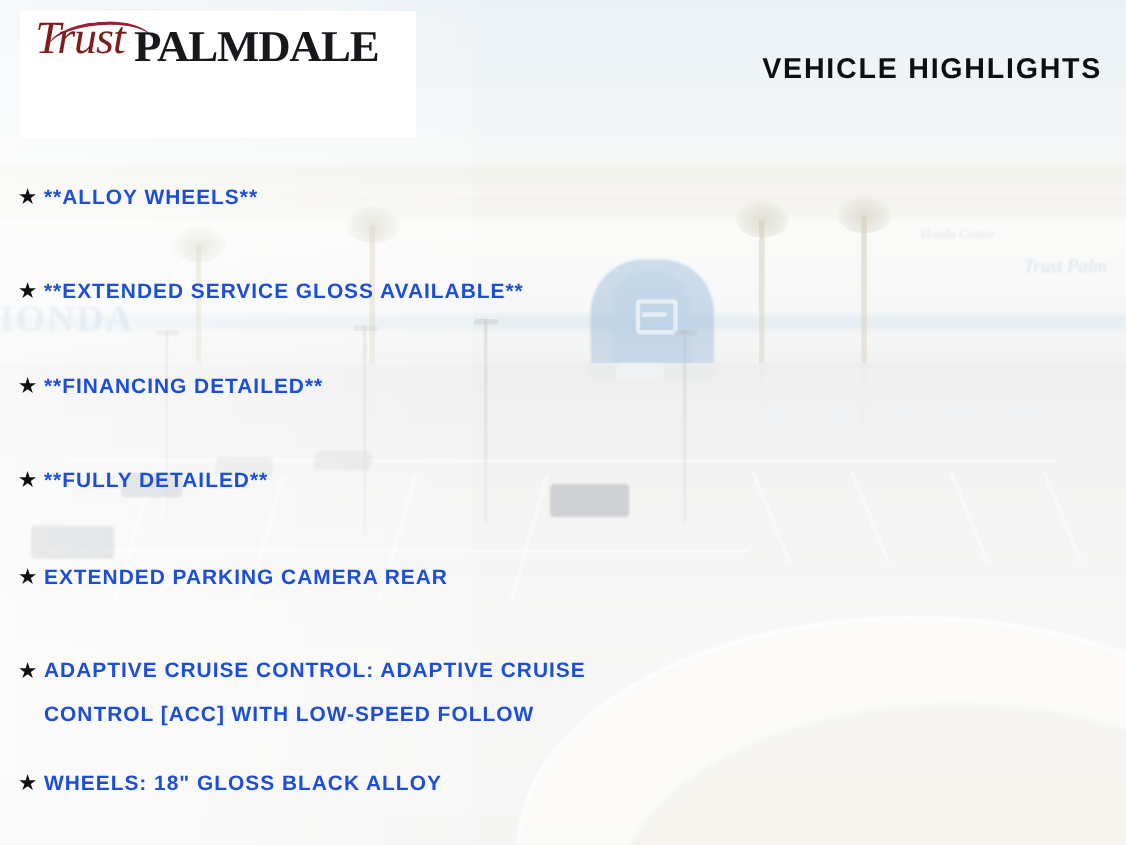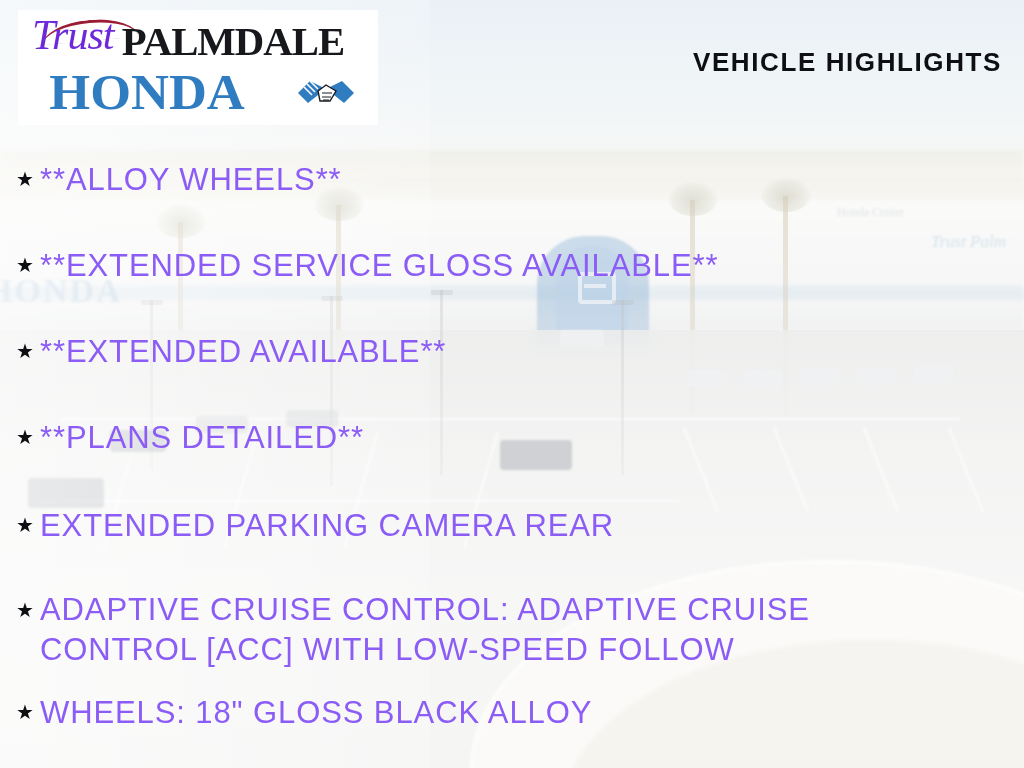--- a/index.html
+++ b/index.html
@@ -219,21 +219,21 @@
     position: relative;
     height: 55px;
   }
   .logo-trust {
     position: absolute;
     left: 4px; top: -2px;
     font-family: "Liberation Serif", serif;
     font-style: italic;
     font-size: 42px;
     line-height: 1;
-    color: #6d28d9;
+    color: #7f1d1d;
     letter-spacing: -1px;
   }
   .logo-trust-swash {
     position: absolute;
     left: 14px; top: 4px;
     width: 96px; height: 18px;
     border-top: 3px solid #9b1c34;
     border-radius: 50% / 100% 100% 0 0;
     transform: rotate(-5deg);
   }
@@ -302,25 +302,25 @@
     width: 30px;
     font-size: 20px;
     line-height: 43px;
     color: #0d0f12;
     text-align: center;
     user-select: none;
   }
   .hl-text {
     flex: 1 1 auto;
     font-family: "Liberation Sans", sans-serif;
-    font-weight: normal;
-    font-size: 31px;
+    font-weight: bold;
+    font-size: 19px;
     line-height: 43px;
     letter-spacing: 0.9px;
-    color: #8b5cf6;
+    color: #1d4ed8;
     white-space: pre-line;
   }
   .hl-item.two-line { min-height: 86px; }
   .hl-item.two-line .hl-text { line-height: 40px; padding-top: 3px; }
   .hl-item.two-line .hl-star { line-height: 46px; }
 
   
   .sp-0 { margin-top: 18px; }
   .sp-1 { margin-top: 43px; }
   .sp-2 { margin-top: 43px; }
@@ -402,52 +402,40 @@
     <div class="bg-wash"></div>
     <div class="bg-wash-left"></div>
   </div>
 
   <div id="logo-box">
     <div class="logo-row1">
       <span class="logo-trust-swash"></span>
       <span class="logo-trust">Trust</span>
       <span class="logo-palmdale">PALMDALE</span>
     </div>
-    <div class="logo-row2">
-      <span class="logo-honda">HONDA</span>
-      <span class="logo-handshake">
-        <svg viewBox="0 0 60 40" width="60" height="40" aria-hidden="true">
-          <path d="M2 20 L14 8 L26 14 L22 22 L12 30 Z" fill="#2f7cc0"></path>
-          <path d="M58 20 L46 8 L34 14 L38 22 L48 30 Z" fill="#2f7cc0"></path>
-          <path d="M22 18 L30 12 L40 18 L34 28 L24 28 Z" fill="#ffffff" stroke="#1b1d20" stroke-width="1.4"></path>
-          <path d="M26 20 L36 20 M26 24 L35 24 M27 27 L33 27" stroke="#1b1d20" stroke-width="1.2" fill="none"></path>
-          <path d="M8 14 L16 22 M11 11 L19 19 M14 8 L22 16" stroke="#ffffff" stroke-width="1.6"></path>
-        </svg>
-      </span>
-    </div>
   </div>
 
   <div id="vehicle-highlights-title">VEHICLE HIGHLIGHTS</div>
 
   <ul id="highlights-list">
     <li class="hl-item sp-0">
       <span class="hl-star">★</span>
       <span class="hl-text">**ALLOY WHEELS**</span>
     </li>
     <li class="hl-item sp-1">
       <span class="hl-star">★</span>
       <span class="hl-text">**EXTENDED SERVICE GLOSS AVAILABLE**</span>
     </li>
     <li class="hl-item sp-2">
       <span class="hl-star">★</span>
-      <span class="hl-text">**EXTENDED AVAILABLE**</span>
+      <span class="hl-text">**FINANCING DETAILED**</span>
     </li>
     <li class="hl-item sp-3">
       <span class="hl-star">★</span>
-      <span class="hl-text">**PLANS DETAILED**</span>
+      <span class="hl-text">**FULLY DETAILED**</span>
     </li>
     <li class="hl-item sp-4">
       <span class="hl-star">★</span>
       <span class="hl-text">EXTENDED PARKING CAMERA REAR</span>
     </li>
     <li class="hl-item two-line sp-5">
       <span class="hl-star">★</span>
       <span class="hl-text">ADAPTIVE CRUISE CONTROL: ADAPTIVE CRUISE
 CONTROL [ACC] WITH LOW-SPEED FOLLOW</span>
     </li>

